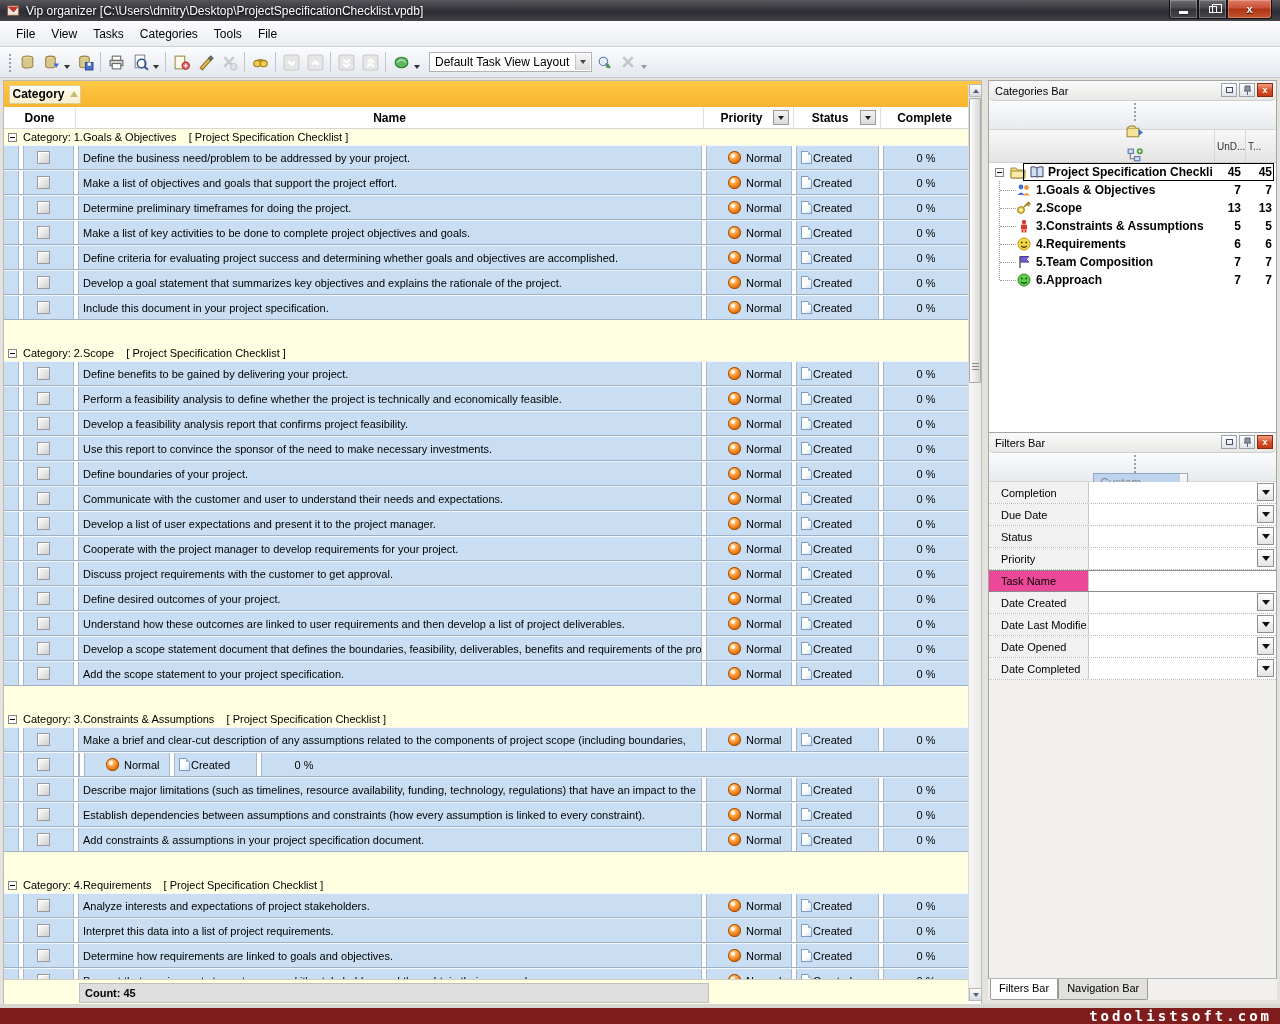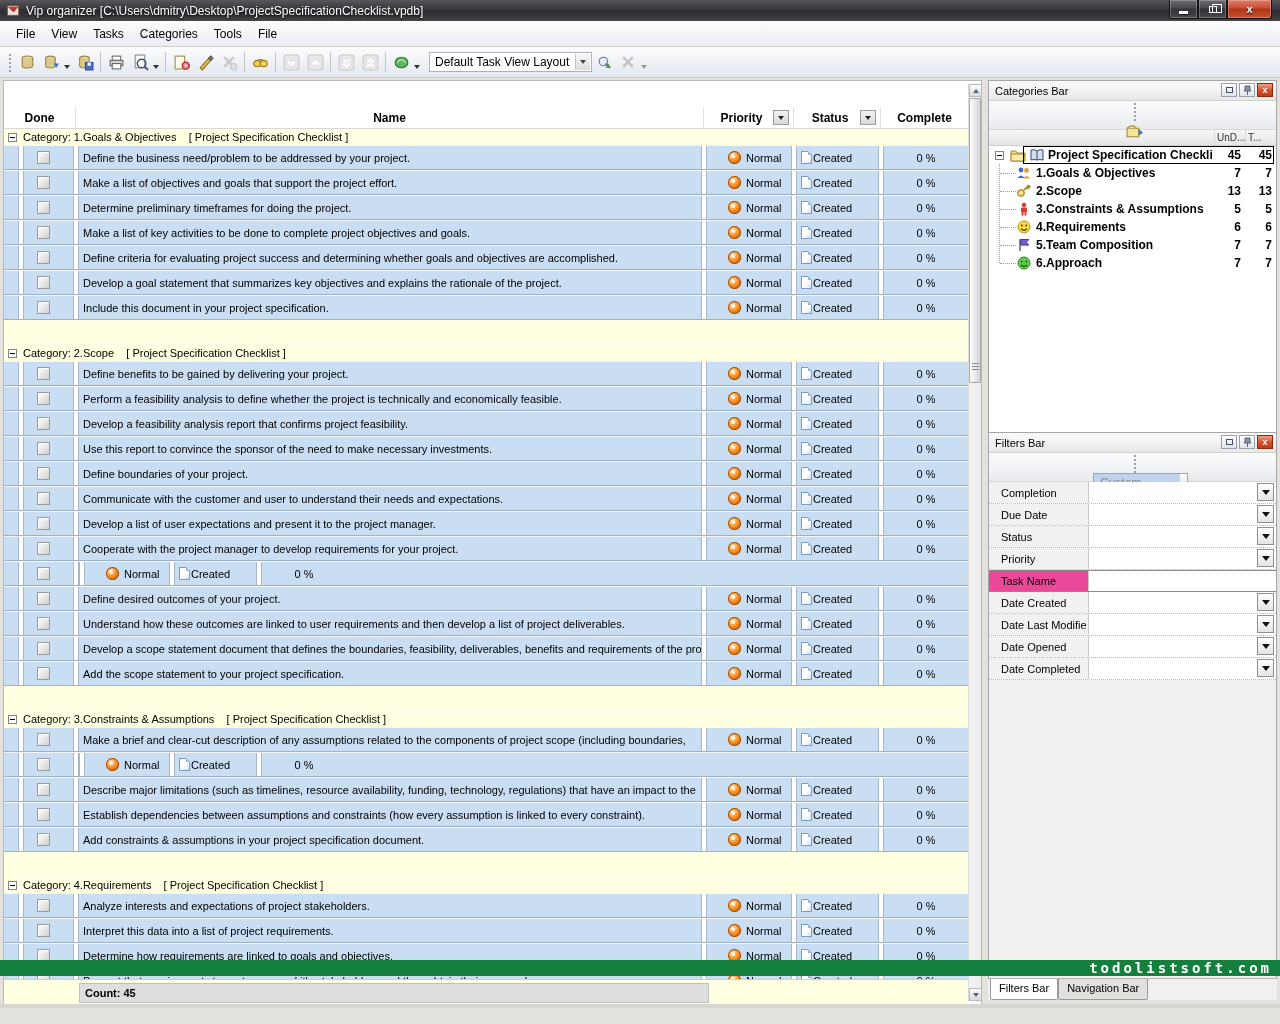--- a/index.html
+++ b/index.html
@@ -65,27 +65,27 @@
 .vscroll { position:absolute; left:964px; top:3px; width:13px; height:917px; background:linear-gradient(90deg,#f4f4f4,#ececec); border-left:1px solid #dcdcdc; }
 .sb-btn { position:absolute; left:0; width:13px; height:13px; background:linear-gradient(#fdfdfd,#d9d9d9); border:1px solid #b9b9b9; display:flex; align-items:center; justify-content:center; }
 .sb-up { top:0; } .sb-down { bottom:0; }
 .sb-up:after { content:""; width:0; height:0; border-left:3px solid transparent; border-right:3px solid transparent; border-bottom:4px solid #4d6185; }
 .sb-down:after { content:""; width:0; height:0; border-left:3px solid transparent; border-right:3px solid transparent; border-top:4px solid #4d6185; }
 .sb-thumb { position:absolute; left:0; top:14px; width:12px; height:285px; background:linear-gradient(90deg,#fdfdfd,#d5d5d5); border:1px solid #a9a9a9; border-radius:1px; }
 .sb-thumb:after { content:""; position:absolute; left:2px; top:264px; width:7px; height:7px; background:repeating-linear-gradient(#8a8a8a 0 1px, transparent 1px 3px); }
 
 .rightcol { position:absolute; left:988px; top:0; width:289px; height:930px; }
 .panel { position:absolute; left:0; width:289px; border:1px solid #a5a5a5; background:#f1f0ee; }
-.panel-title { height:20px; background:linear-gradient(#fafafa,#e8e8e6); border-bottom:1px solid #cfcfcf; display:flex; align-items:center; padding-left:6px; font-size:11px; position:relative; }
+.panel-title { height:20px; background:linear-gradient(#fafafa,#e8e8e6); border-bottom:1px solid #cfcfcf; display:flex; align-items:center; padding-left:6px; font-size:11px; position:relative;border-radius:6px; }
 .ptbtns { position:absolute; right:3px; top:2px; display:flex; gap:2px; }
 .ptbtn { width:16px; height:14px; border:1px solid #98a0ac; background:linear-gradient(#ffffff,#dfe3e8); display:flex; align-items:center; justify-content:center; font-size:9px; }
 .ptbtn.close { background:linear-gradient(#f0a088,#d9512c 50%,#c43a14); border-color:#8a2a0a; color:#fff; font-weight:bold; }
 .pt-restore { width:7px; height:6px; border:1px solid #44506a; }
 .panel-toolbar { height:29px; display:flex; align-items:center; border-bottom:1px solid #d6d6d6; background:linear-gradient(#fafbfc,#e8ebee); padding-left:3px;flex-direction:column; }
-.cat-head { height:16px; background:linear-gradient(#f8f8f8,#e4e4e4); border-bottom:1px solid #cfcfcf; display:flex; font-size:10px; color:#333; }
+.cat-head { height:33px; background:linear-gradient(#f8f8f8,#e4e4e4); border-bottom:1px solid #cfcfcf; display:flex; font-size:10px; color:#333; }
 .cat-head .h-name { flex:1; }
 .cat-head .h-col { width:31px; border-left:1px solid #d9d9d9; display:flex; align-items:center; justify-content:flex-start; padding-left:2px; }
 .treearea { background:#fff; height:286px; position:relative; font-weight:bold; font-size:12px; }
 .tree-row { height:18px; display:flex; align-items:center; position:relative; }
 .tree-connector { position:absolute; left:10px; top:18px; width:1px; height:99px; border-left:1px dotted #999; }
 .tc-stub { width:16px; height:1px; border-top:1px dotted #999; margin-left:11px; flex:none; }
 .tr-nums { display:flex; }
 .tr-num { width:31px; text-align:right; padding-right:4px; flex:none; }
 .focusbox { position:absolute; left:34px; right:2px; top:0; height:18px; border:1px solid #000; }
 .f-row { height:22px; display:flex; border-bottom:1px dotted #b9b9b9; background:#fff; position:relative; }
@@ -93,21 +93,21 @@
 .f-val { flex:1; background:#fff; position:relative; }
 .f-dd { position:absolute; right:2px; top:1px; width:17px; height:18px; background:linear-gradient(#ffffff,#e4e4e4); border:1px solid #8f8f8f; display:flex; align-items:center; justify-content:center; }
 .f-dd:after { content:""; width:0; height:0; border-left:4px solid transparent; border-right:4px solid transparent; border-top:5px solid #111; }
 .f-row.selected .f-label { background:#ec4899; }
 .f-row.selected { border-top:1px solid #8a8a8a; border-bottom:1px solid #8a8a8a; box-shadow:inset 2px 0 0 #777; }
 .custom-combo { width:88px; height:20px; background:#bdd3ee; border:1px solid #8fa8c8; color:#8a8a8a; display:flex; align-items:center; padding-left:6px; font-size:12px; position:relative; margin-left:6px; flex:none; }
 .cc-arrow { position:absolute; right:-8px; top:-1px; width:8px; height:20px; background:linear-gradient(#fdfdfd,#dadada); border:1px solid #9daabc; border-left:none; }
 .tabs { position:absolute; left:0; top:900px; width:289px; height:22px; background:#f1f0ee; border-top:1px solid #b5b5b5; display:flex; padding-left:2px; }
 .tab { height:21px; padding:3px 8px 0 8px; font-size:11px; border:1px solid #9a9a9a; border-top:none; background:#e2e0dc; border-bottom-left-radius:2px; border-bottom-right-radius:2px; }
 .tab.active { background:#fff; }
-.blackbar { position:absolute; left:0; top:960px; width:1280px; height:16px; background:#15803d; color:#fff; display:flex; align-items:center; justify-content:flex-end; padding-right:8px; font-family:"DejaVu Sans Mono", monospace; font-weight:bold; font-size:14px; letter-spacing:3px; }
+.blackbar { position:absolute; left:0; top:1008px; width:1280px; height:16px; background:#7f1d1d; color:#fff; display:flex; align-items:center; justify-content:flex-end; padding-right:8px; font-family:"DejaVu Sans Mono", monospace; font-weight:bold; font-size:14px; letter-spacing:3px; }
 .gapstrip { position:absolute; left:0; top:1004px; width:1280px; height:4px; background:#d8d6d0; }
 </style>
 </head>
 <body>
 
 <div class="titlebar">
   <svg class="app-icon" viewBox="0 0 16 16">
       <rect x="1" y="2" width="13" height="11" rx="1" fill="#e8e4da" stroke="#7a4a2a"></rect>
       <path d="M2 3 L8 9 L13 3" fill="#c33" stroke="#922"></path>
     </svg>
@@ -250,20 +250,26 @@
   <div class="tbtn">
       <svg viewBox="0 0 16 16" opacity="0.5">
         <path d="M3 3 L12 12 M12 3 L3 12" stroke="#9a9a9a" stroke-width="2.4"></path>
       </svg>
     </div>
   <div class="dd-arrow dis"></div>
 </div>
 
 <div class="main">
   <div class="gridwrap">
+    <div class="groupband">
+      <div class="group-btn">
+        <span>Category</span>
+        <div class="sort-tri"></div>
+      </div>
+    </div>
     <div class="gridheader">
       <div class="gh" style="width:72px">
           <span>Done</span>
         </div>
       <div class="gh" style="flex:1">
           <span>Name</span>
         </div>
       <div class="gh" style="width:90px">
           <span style="margin-right:14px">Priority</span>
           <div class="filter-btn"></div>
@@ -661,20 +667,23 @@
             <span>0 %</span>
           </div>
         </div>
         <div class="task-row">
           <div class="tcell c-indent"></div>
           <div class="vsep"></div>
           <div class="tcell c-done">
             <div class="checkbox"></div>
           </div>
           <div class="vsep"></div>
+          <div class="tcell c-name">
+            <span>Discuss project requirements with the customer to get approval.</span>
+          </div>
           <div class="vsep"></div>
           <div class="tcell c-pri">
             <div class="pri-icon"></div>
             <span>Normal</span>
           </div>
           <div class="vsep"></div>
           <div class="tcell c-status">
             <div class="doc-icon"></div>
             <span>Created</span>
           </div>

